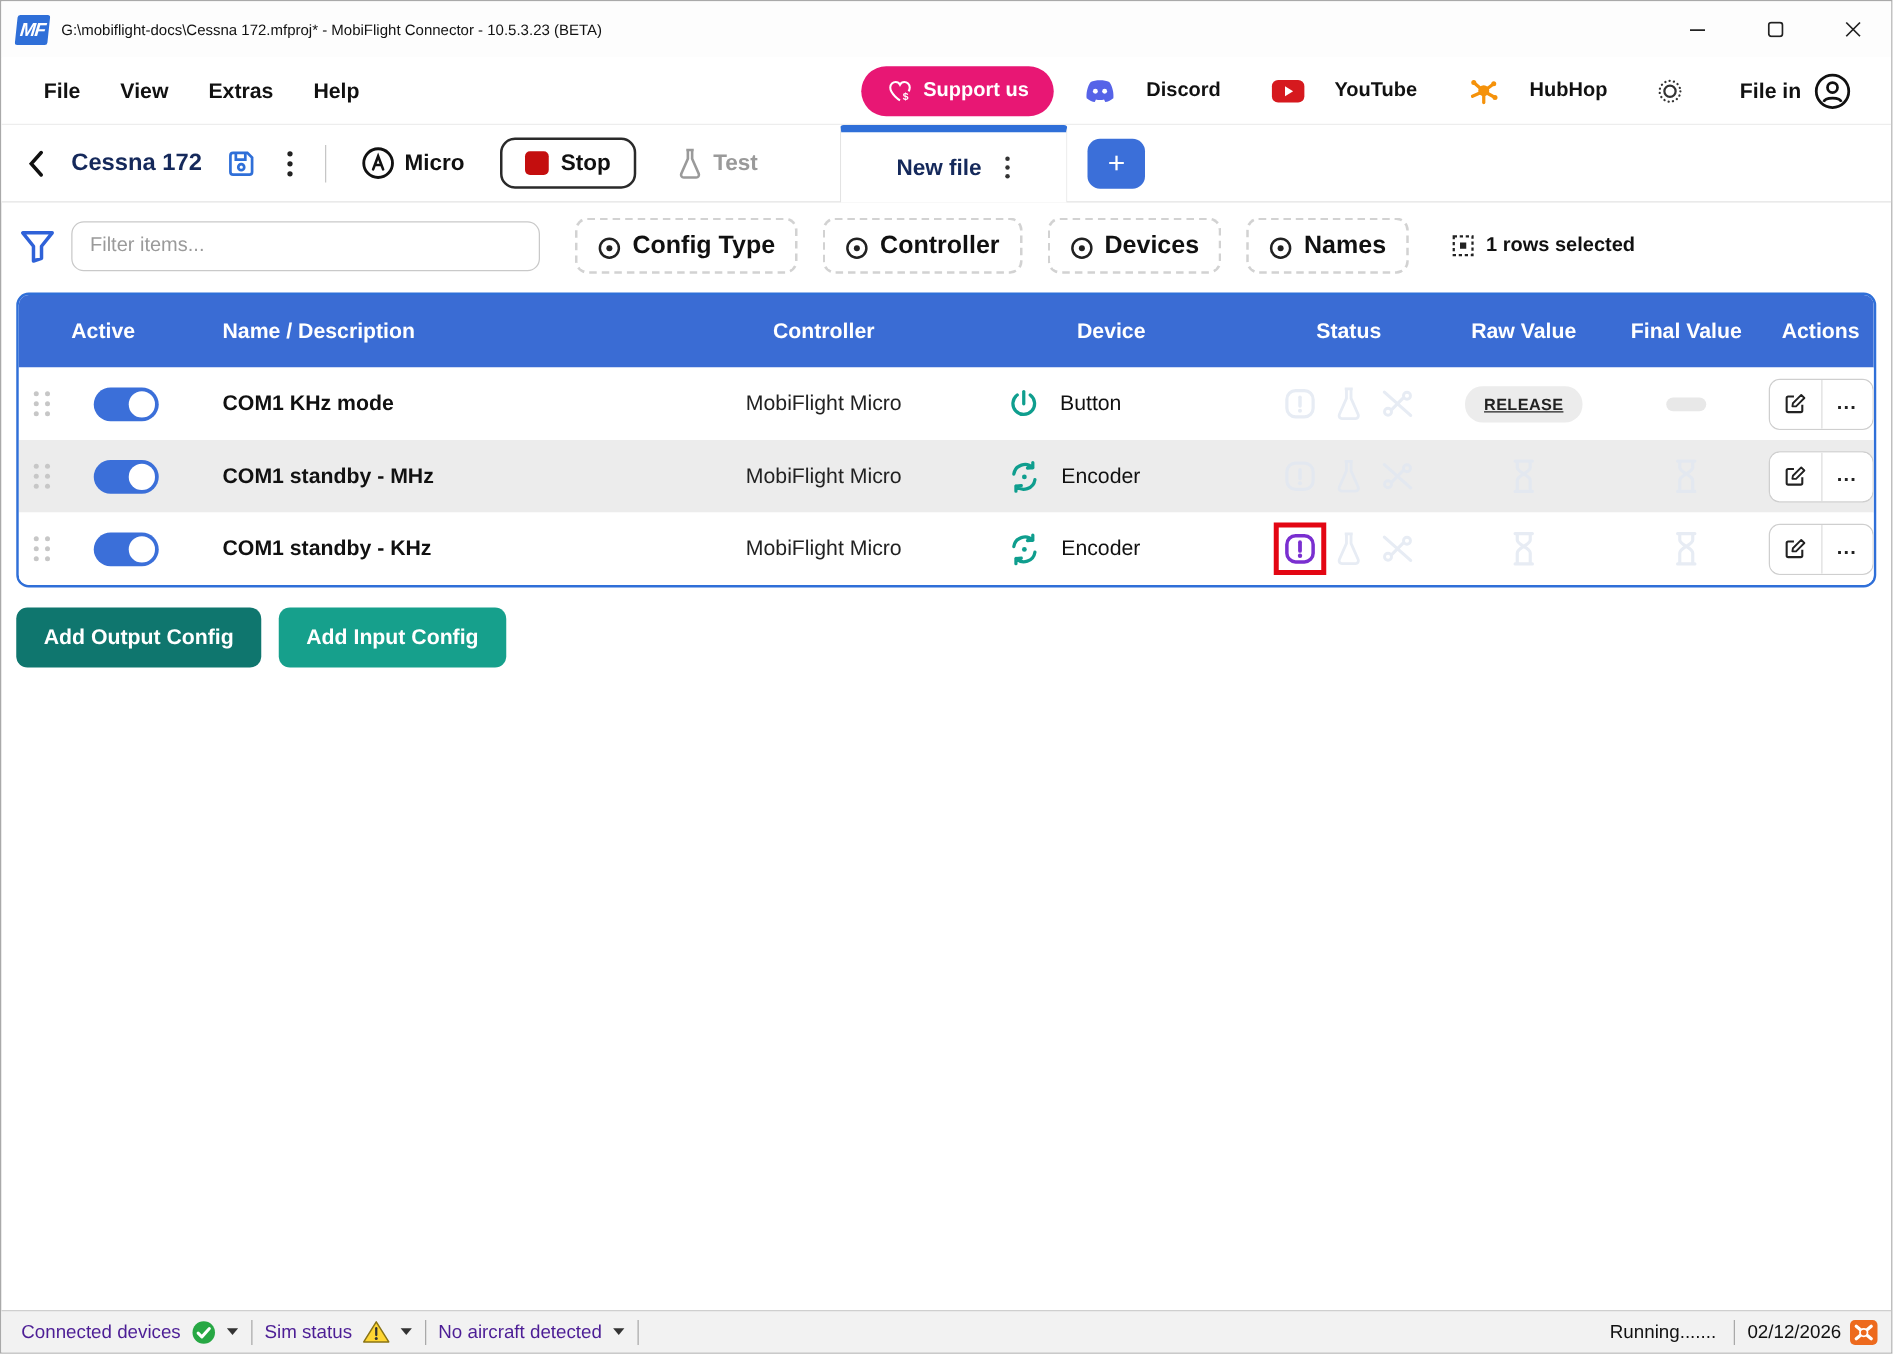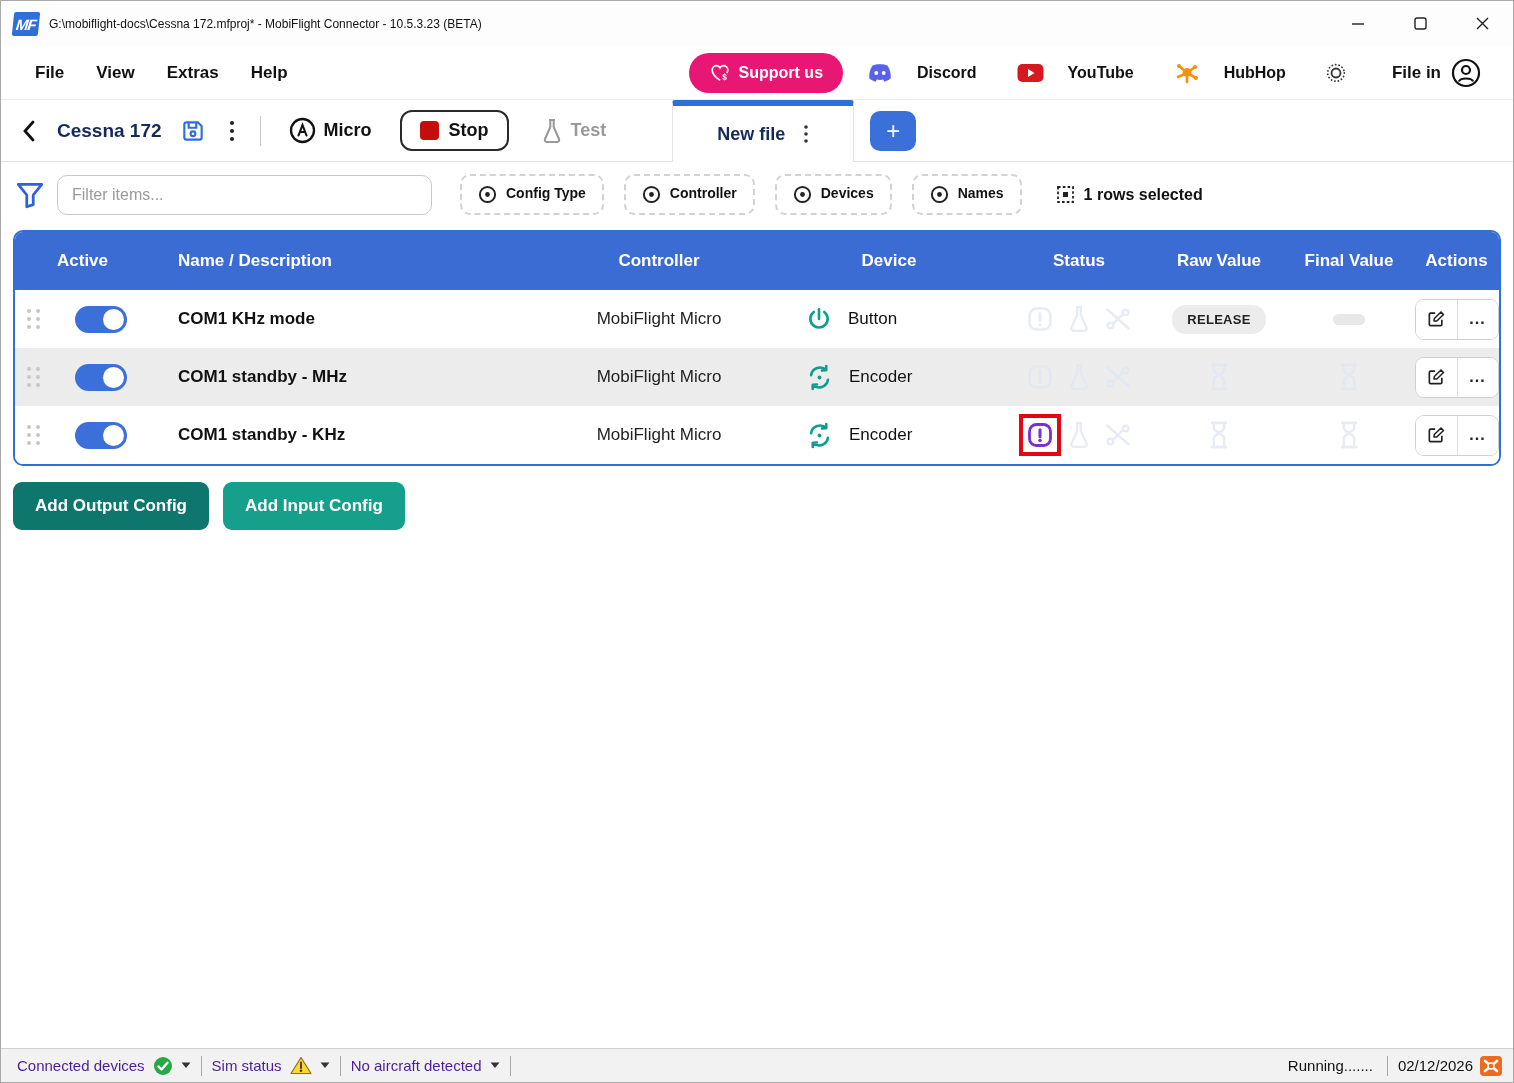--- a/index.html
+++ b/index.html
@@ -34,42 +34,42 @@
   .test-btn{ background:none; border:none; display:flex; align-items:center; gap:8px; font-size:18px; font-weight:700; color:#9a9a9a; font-family:inherit; padding:4px 10px; margin-left:8px;}
   .tabstrip{ display:flex; align-items:stretch; margin-left:56px;}
   .tab{ width:182px; background:#fff; border-left:1px solid #e3e3e3; border-right:1px solid #e3e3e3; border-top:6px solid #2f6fd8; border-radius:3px 3px 0 0; margin-bottom:-1px; display:flex; align-items:center; justify-content:center; gap:18px; position:relative; z-index:2;}
   .tab-label{ font-size:18px; font-weight:700; color:#15295b;}
   .add-tab-btn{ width:46px; height:40px; background:#3b6fd9; border:none; border-radius:10px; color:#fff; font-size:24px; line-height:1; align-self:center; margin-left:16px; display:flex; align-items:center; justify-content:center;}
 
   
   .filterrow{ display:flex; align-items:center; padding:12px 14px 8px 14px; gap:12px; flex:0 0 auto;}
   .filter-input{ width:375px; height:40px; border:1px solid #c9c9c9; border-radius:10px; padding:0 14px; font-size:16px; color:#333; font-family:inherit; outline:none;}
   .filter-input::placeholder{ color:#9a9a9a;}
-  .chip{ display:flex; align-items:flex-start; gap:9px; border:2px dashed #d2d2d2; border-radius:10px; background:#fff; padding:9px 16px; font-size:14px; font-weight:700; color:#111; font-family:inherit; margin-left:8px;}
+  .chip{ display:flex; align-items:flex-end; gap:9px; border:2px dashed #d2d2d2; border-radius:10px; background:#fff; padding:9px 16px; font-size:20px; font-weight:700; color:#111; font-family:inherit; margin-left:8px;}
   .rows-selected{ display:flex; align-items:center; gap:9px; font-size:16px; font-weight:700; color:#111; margin-left:22px;}
 
   
   .cfg-table{ margin:7px 12px 0 12px; border:2px solid #2f6fd8; border-radius:10px; overflow:hidden; flex:0 0 auto; background:#fff;}
   .trow{ display:grid; grid-template-columns:38px 95px 1fr 230px 230px 150px 130px 130px 85px; align-items:center; height:58px;}
   .thead{ background:#3a6cd4; color:#fff; font-weight:700; font-size:17px;}
   .thead .cell{ padding:0 4px;}
   .c-left{ text-align:left; padding-left:6px;}
   .c-center{ text-align:center;}
   .body-row{ background:#fff; font-size:17px; color:#111;}
   .body-row.alt{ background:#ececec;}
   .drag-handle{ display:grid; grid-template-columns:5px 5px; grid-gap:4px; justify-content:center;}
   .drag-handle i{ width:4px; height:4px; border-radius:50%; background:#c7c7c7;}
   .toggle{ width:52px; height:27px; background:#3b6fd9; border-radius:15px; position:relative; margin:0 auto; border:none; display:block;}
   .toggle .knob{ position:absolute; right:3px; top:3px; width:21px; height:21px; border-radius:50%; background:#fff;}
   .name-cell{ font-weight:700; padding-left:30px; text-align:left;}
   .ctrl-cell{ text-align:center; color:#222;}
   .device-cell{ display:flex; align-items:center; gap:16px; padding-left:32px;}
   .status-cell{ display:flex; align-items:center; justify-content:center; gap:13px;}
   .raw-cell,.final-cell{ display:flex; align-items:center; justify-content:center;}
-  .badge{ background:#ececec; color:#222; font-weight:700; font-size:13px; border-radius:14px; padding:7px 15px; letter-spacing:.3px;}
+  .badge{ background:#ececec; color:#222; font-weight:700; font-size:13px; border-radius:14px; padding:7px 15px; letter-spacing:.3px;text-decoration:underline;}
   .dash-pill{ width:32px; height:11px; border-radius:6px; background:#e8e8e8;}
   .actions-cell{ display:flex; justify-content:center;}
   .action-group{ display:flex; border:1px solid #cfcfcf; border-radius:9px; overflow:hidden; background:#fff;}
   .action-btn{ width:41px; height:39px; background:#fff; border:none; display:flex; align-items:center; justify-content:center; font-size:18px; color:#222;}
   .action-btn + .action-btn{ border-left:1px solid #dedede;}
   .dots-label{ font-weight:700; letter-spacing:1px; font-size:16px; color:#222;}
   .annotation-box{ display:inline-flex; align-items:center; justify-content:center; border:4px solid #e30613; padding:3px; margin:-7px;}
 
   
   .addrow{ display:flex; gap:14px; padding:16px 12px 0 12px; flex:0 0 auto;}

